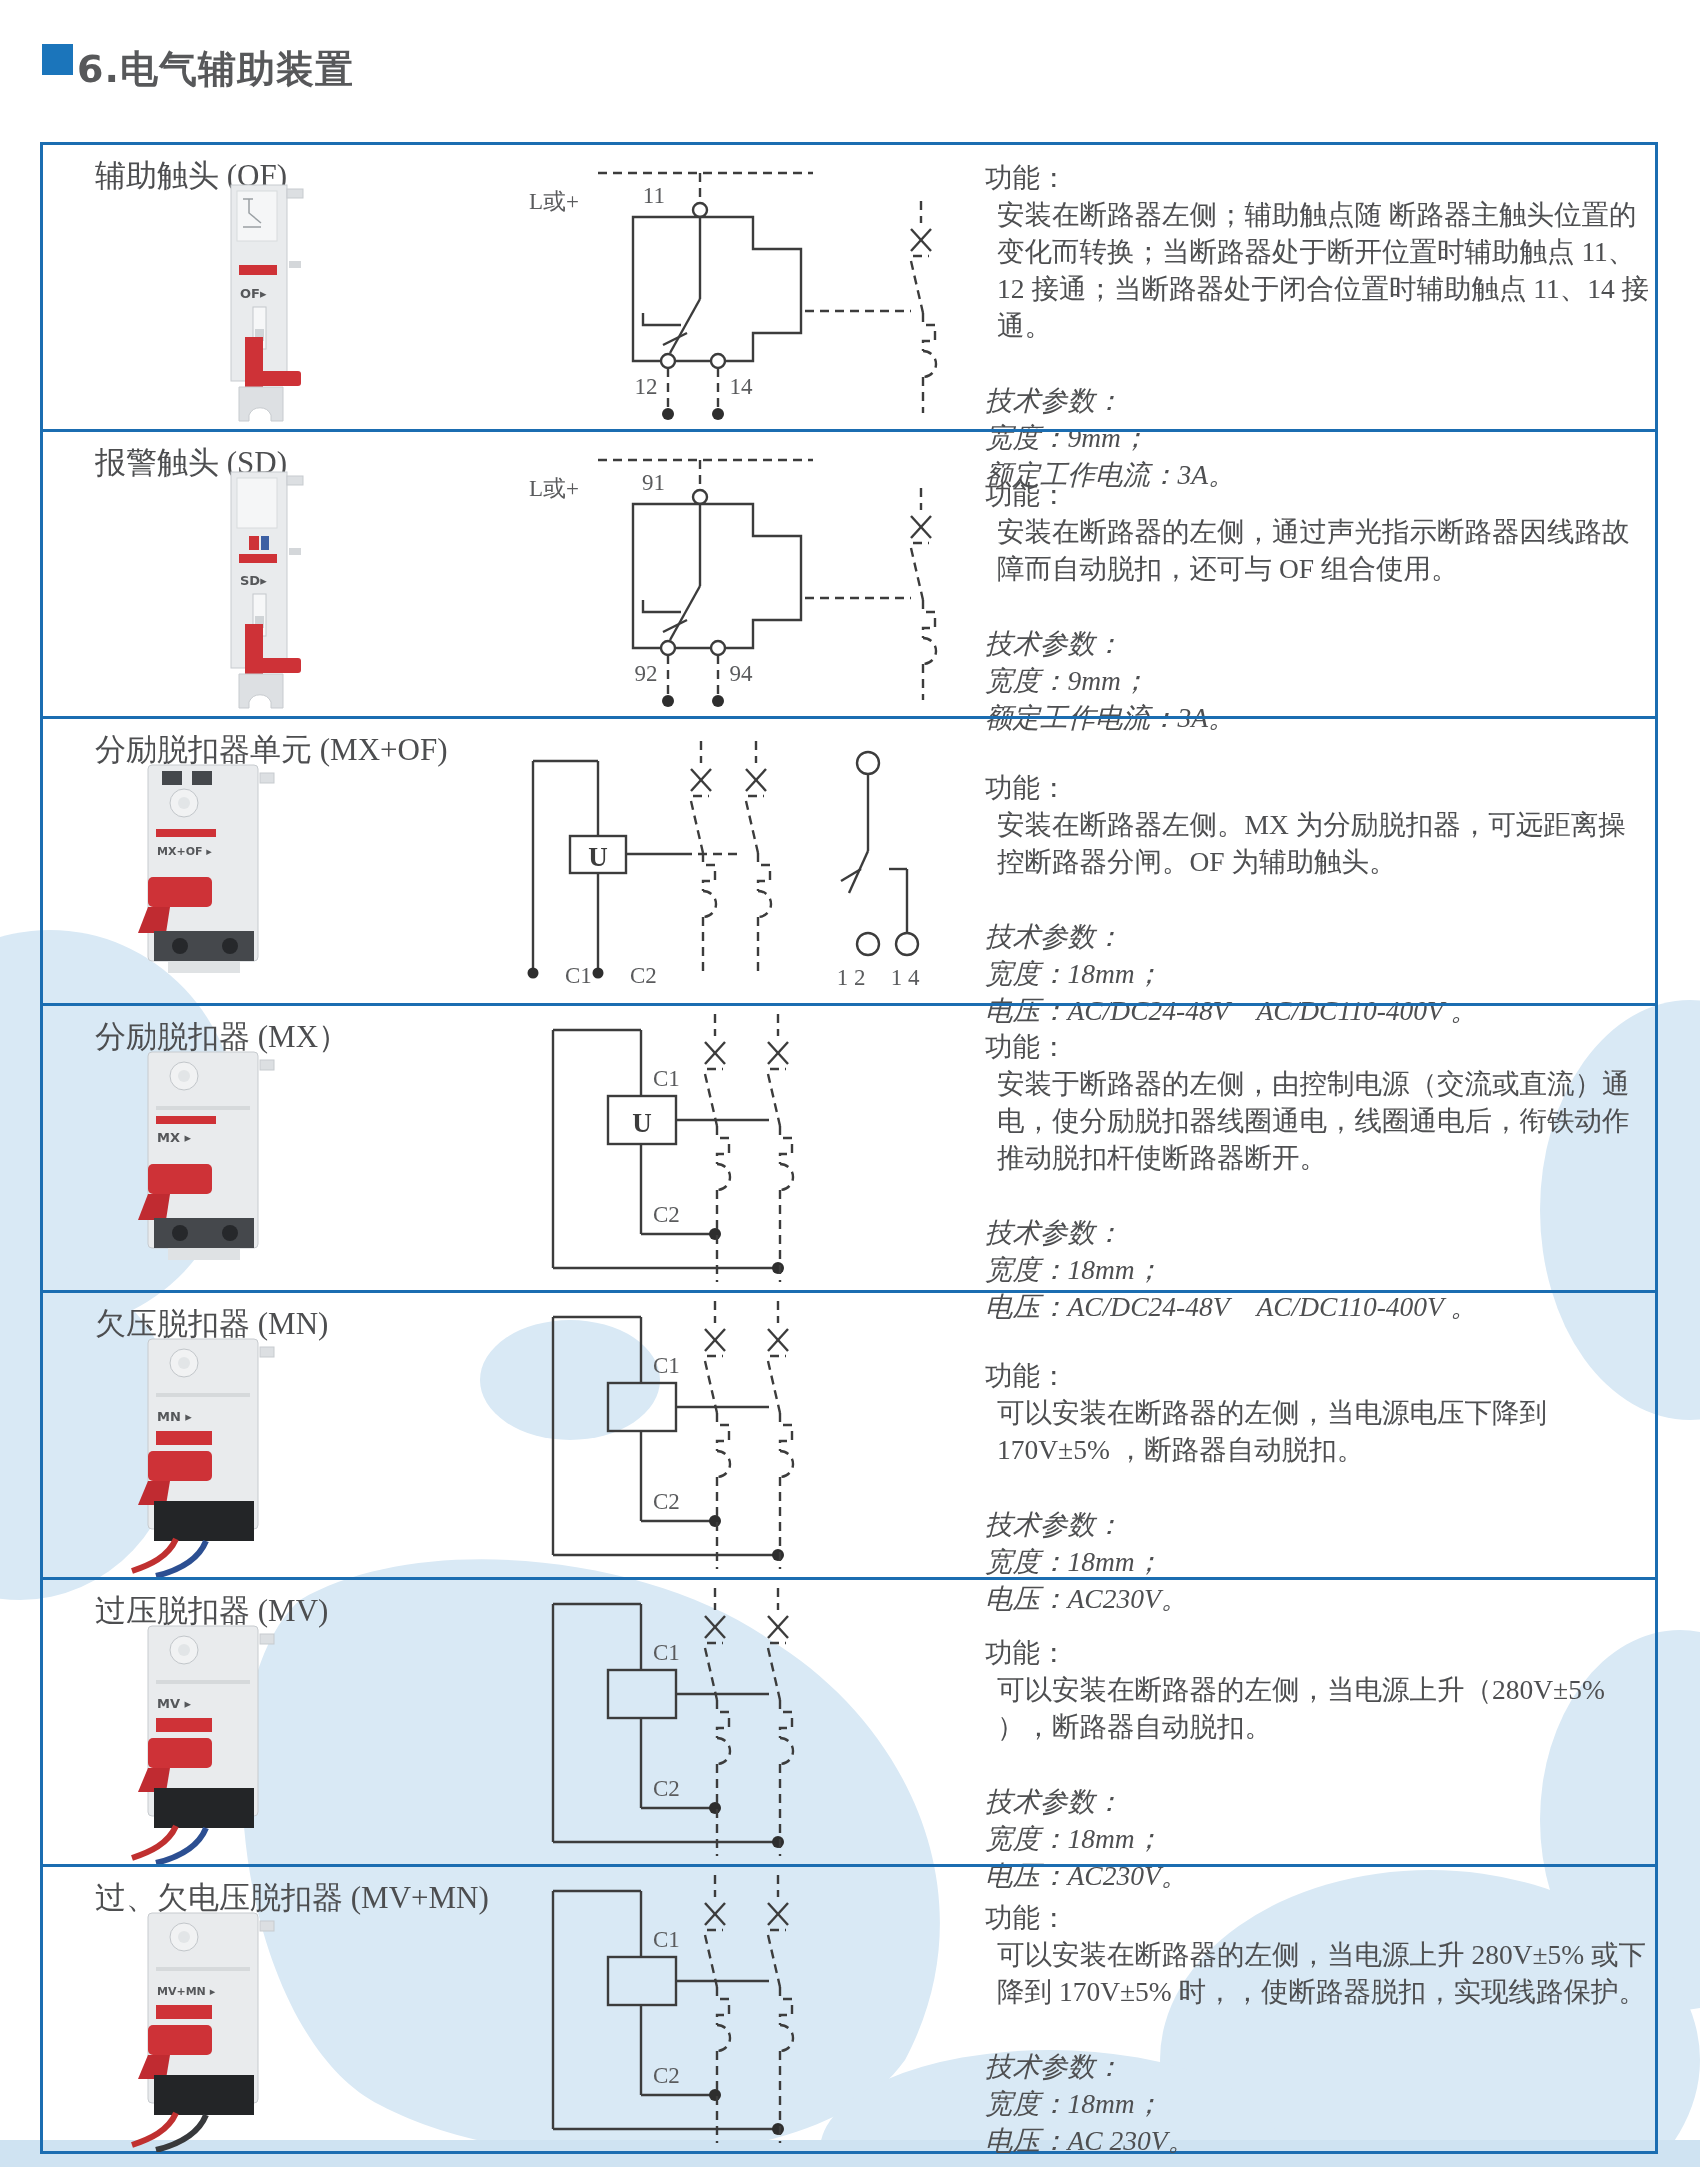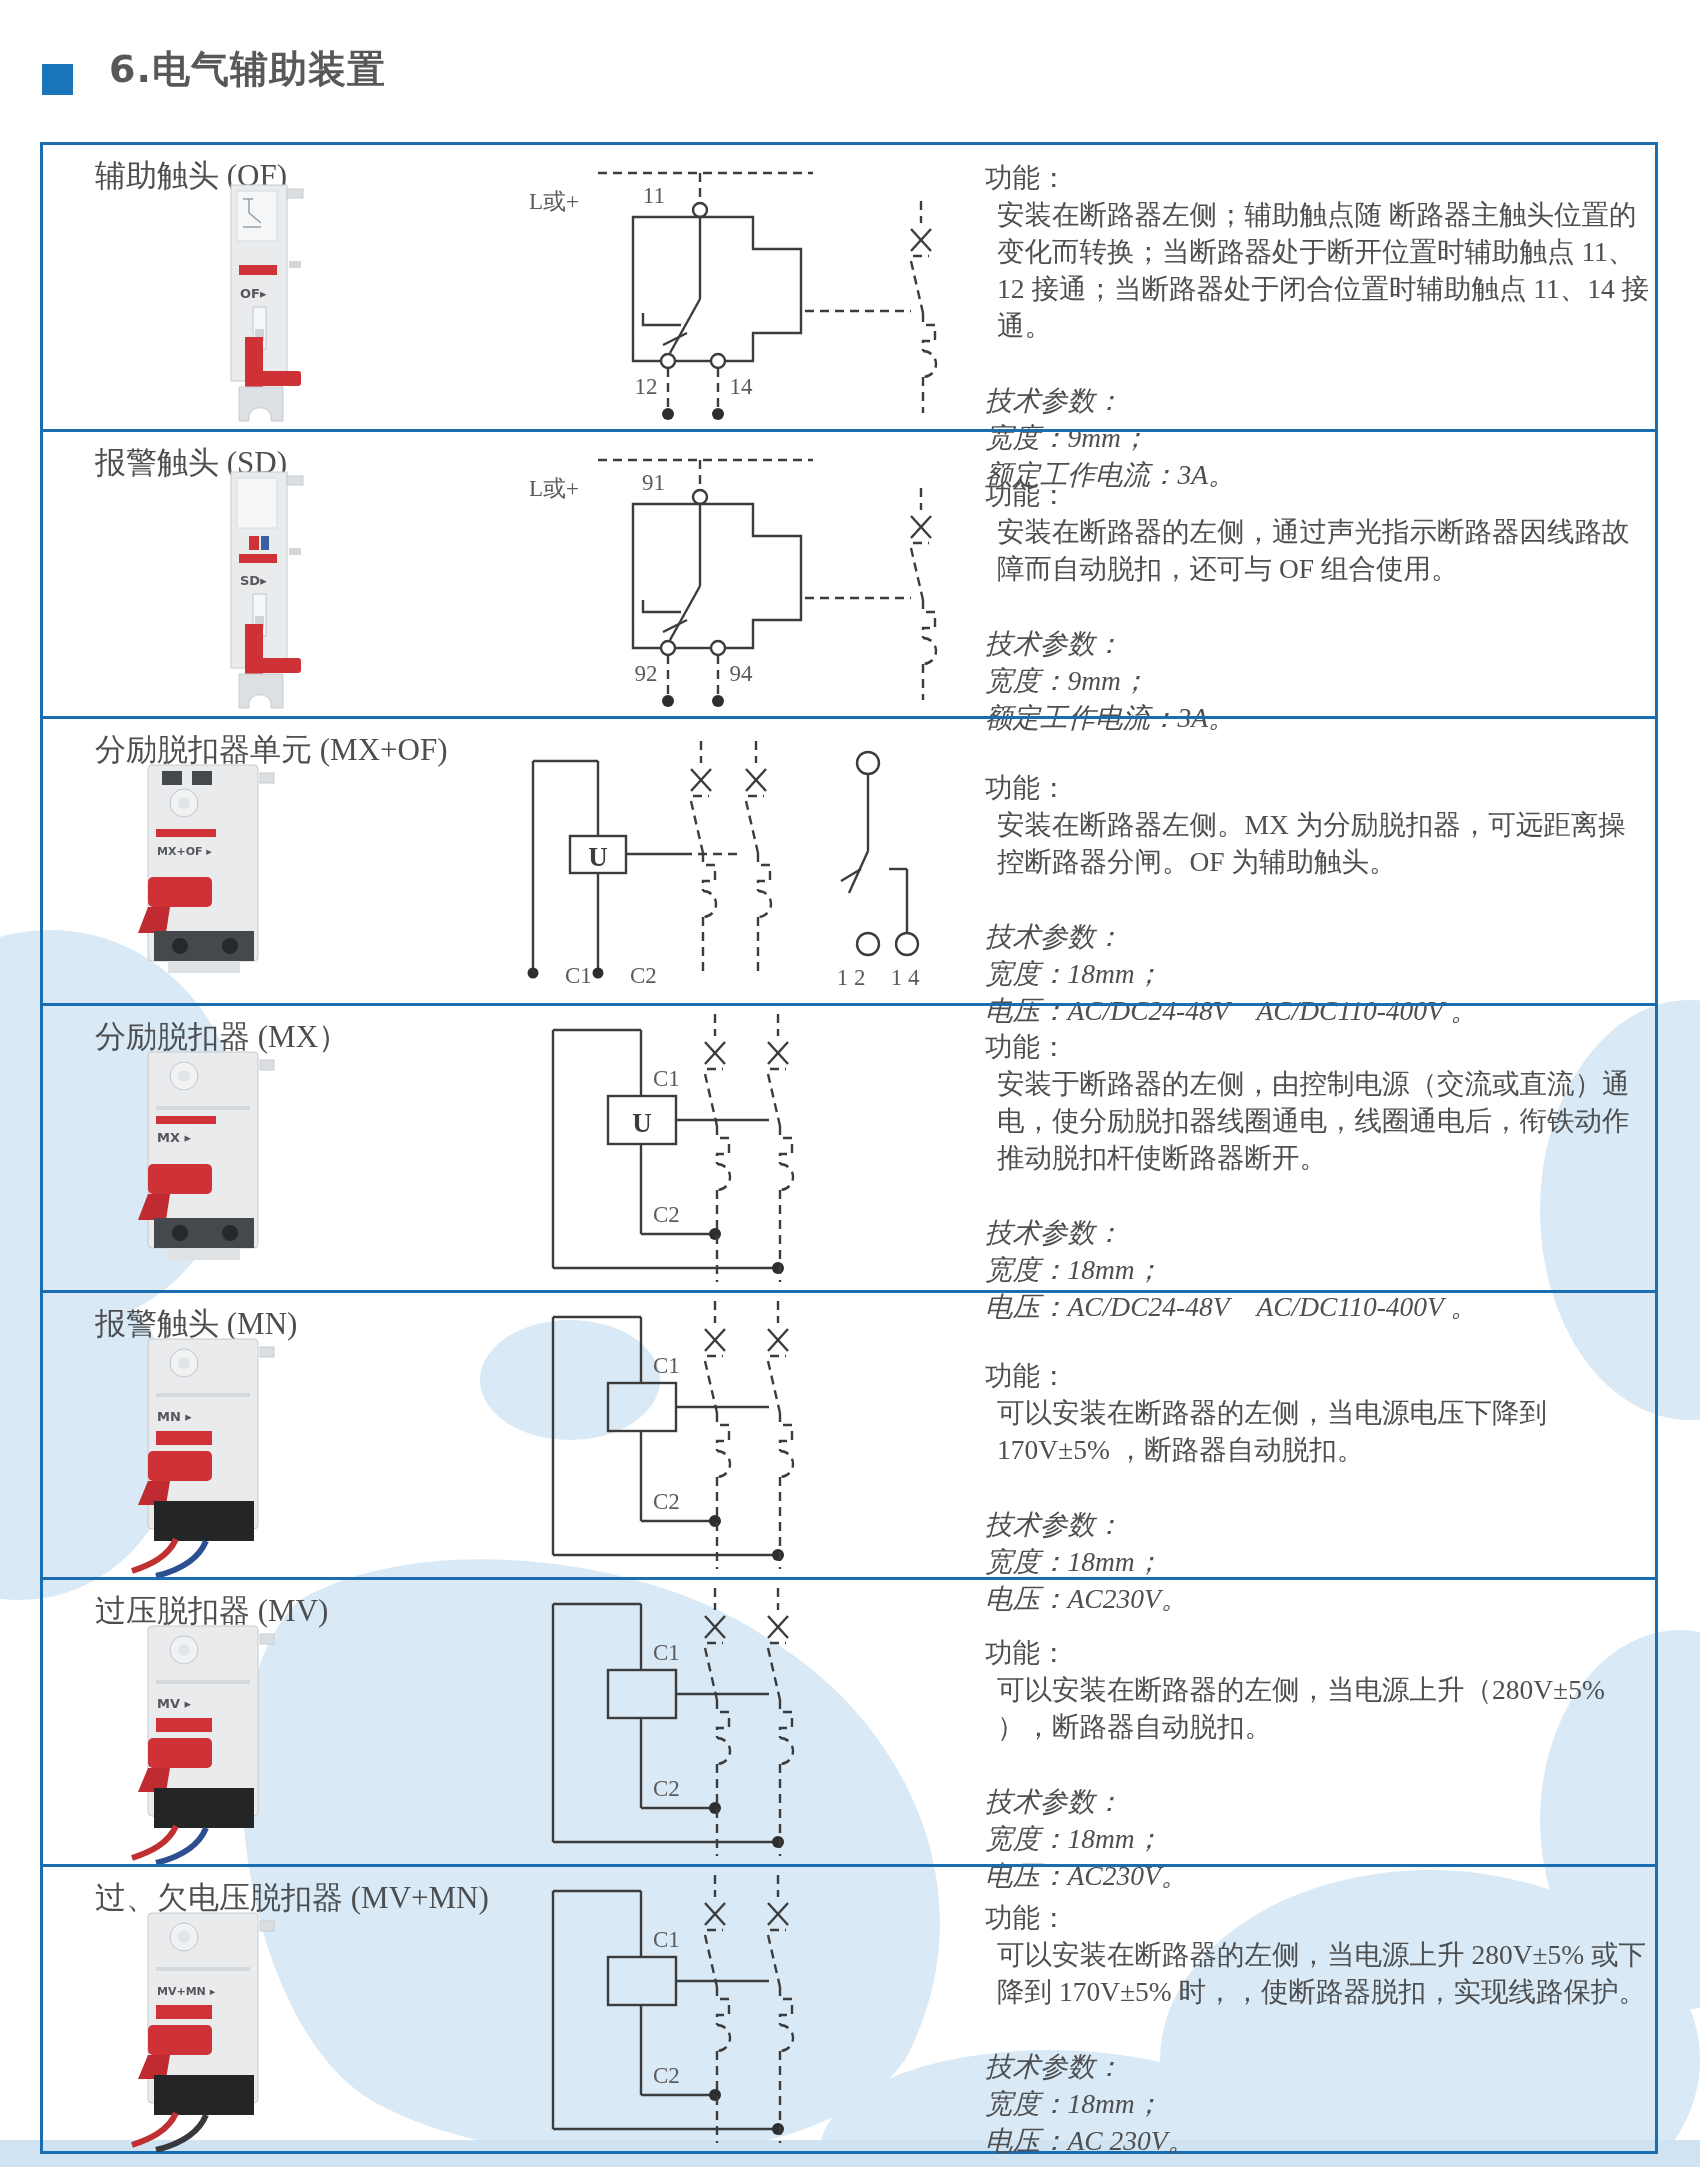--- a/index.html
+++ b/index.html
@@ -5,21 +5,21 @@
   html,body{margin:0;padding:0;}
   body{
     width:1700px;height:2167px;position:relative;background:#ffffff;
     font-family:"Liberation Serif","DejaVu Serif",serif;color:#4e4f51;
     overflow:hidden;
   }
   .watermark{position:absolute;left:0;top:0;z-index:0;}
   .content{position:absolute;left:0;top:0;width:1700px;height:2167px;z-index:1;}
 
   
-  .header{position:absolute;left:42px;top:44px;display:flex;align-items:flex-end;gap:36px;
+  .header{position:absolute;left:42px;top:44px;display:flex;align-items:flex-start;gap:4px;
           font-family:"DejaVu Sans","Liberation Sans",sans-serif;}
   .header .sq{width:31px;height:31px;background:#1b75bb;}
   .header .t{font-size:38px;font-weight:bold;color:#57585a;letter-spacing:1px;}
 
   
   .rows{position:absolute;left:40px;top:142px;width:1618px;}
   .row{position:relative;height:290px;border:3px solid #1b6db1;margin-top:-3px;
        box-sizing:border-box;background:transparent;}
   .row:first-child{margin-top:0;}
   .row-title{position:absolute;left:52px;top:10px;font-size:31px;color:#4d4e50;}
@@ -332,21 +332,21 @@
         </div>
         <div class="tech">
           <div>技术参数：</div>
           <div>宽度：18mm；</div>
           <div>电压：AC/DC24-48V　AC/DC110-400V 。</div>
         </div>
       </div>
     </div>
 
     <div class="row">
-      <div class="row-title">报警触头 (MN)</div>
+      <div class="row-title">欠压脱扣器 (MN)</div>
       <svg class="photo wide" width="180" height="245" viewBox="0 0 180 245">
         <rect x="30" y="6" width="110" height="190" rx="4" fill="#e9ebed" stroke="#c7cbcf"></rect>
         <rect x="142" y="14" width="14" height="10" fill="#dcdfe2" stroke="#c7cbcf"></rect>
         <circle cx="66" cy="30" r="14" fill="#f1f2f3" stroke="#c2c6ca"></circle>
           <circle cx="66" cy="30" r="6" fill="#e2e5e7"></circle>
         <rect x="38" y="60" width="94" height="4" fill="#d6d9db"></rect>
         <text class="plabel" x="39" y="88">MN ▸</text>
         <rect x="38" y="98" width="56" height="14" fill="#cf3237"></rect>
         <rect x="30" y="118" width="64" height="30" rx="5" fill="#ce3237"></rect>
         <path d="M30,148 l-10,24 h28 l4,-24 Z" fill="#c02b31"></path>

